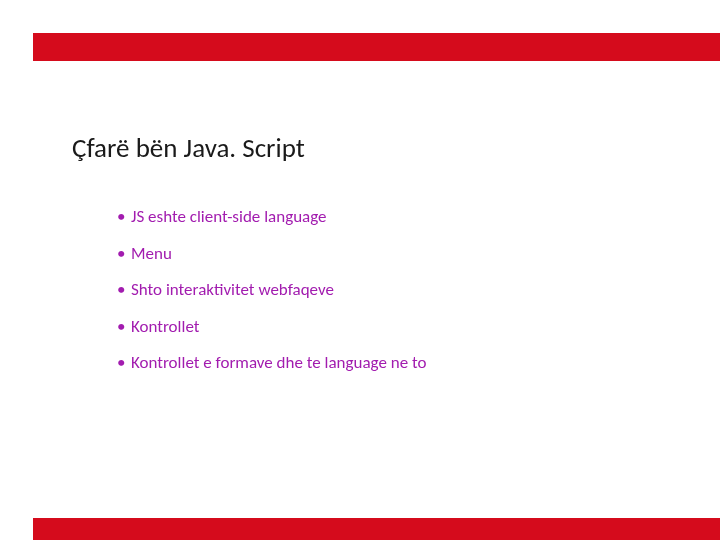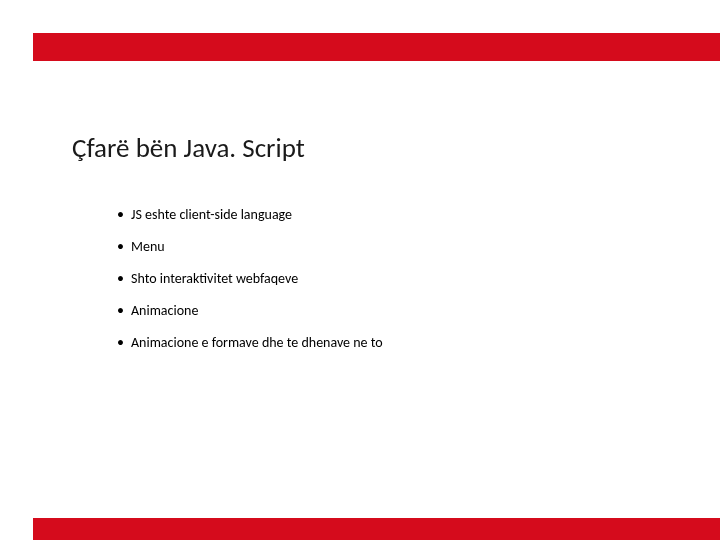--- a/index.html
+++ b/index.html
@@ -30,23 +30,23 @@
     font-size: 27px;
     font-weight: 400;
     color: #1a1a1a;
     margin-bottom: 40px;
   }
   .bullets {
     list-style: none;
     padding-left: 34px;
   }
   .bullets li {
-    font-size: 14px;
+    font-size: 17px;
     line-height: 1.5;
-    color: #000000;
+    color: #a21caf;
     position: relative;
     padding-left: 14px;
   }
   .bullets li::before {
     content: "•";
     position: absolute;
     left: 0;
     top: 0;
   }
 </style>
@@ -54,18 +54,18 @@
 <body>
 
 <div class="top-bar"></div>
 
 <div class="content">
   <h1 class="title">Çfarë bën Java. Script</h1>
   <ul class="bullets">
     <li>JS eshte client-side language</li>
     <li>Menu</li>
     <li>Shto interaktivitet webfaqeve</li>
-    <li>Animacione</li>
-    <li>Animacione e formave dhe te dhenave ne to</li>
+    <li>Kontrollet</li>
+    <li>Kontrollet e formave dhe te language ne to</li>
   </ul>
 </div>
 
 <div class="bottom-bar"></div>
 
 </body></html>

